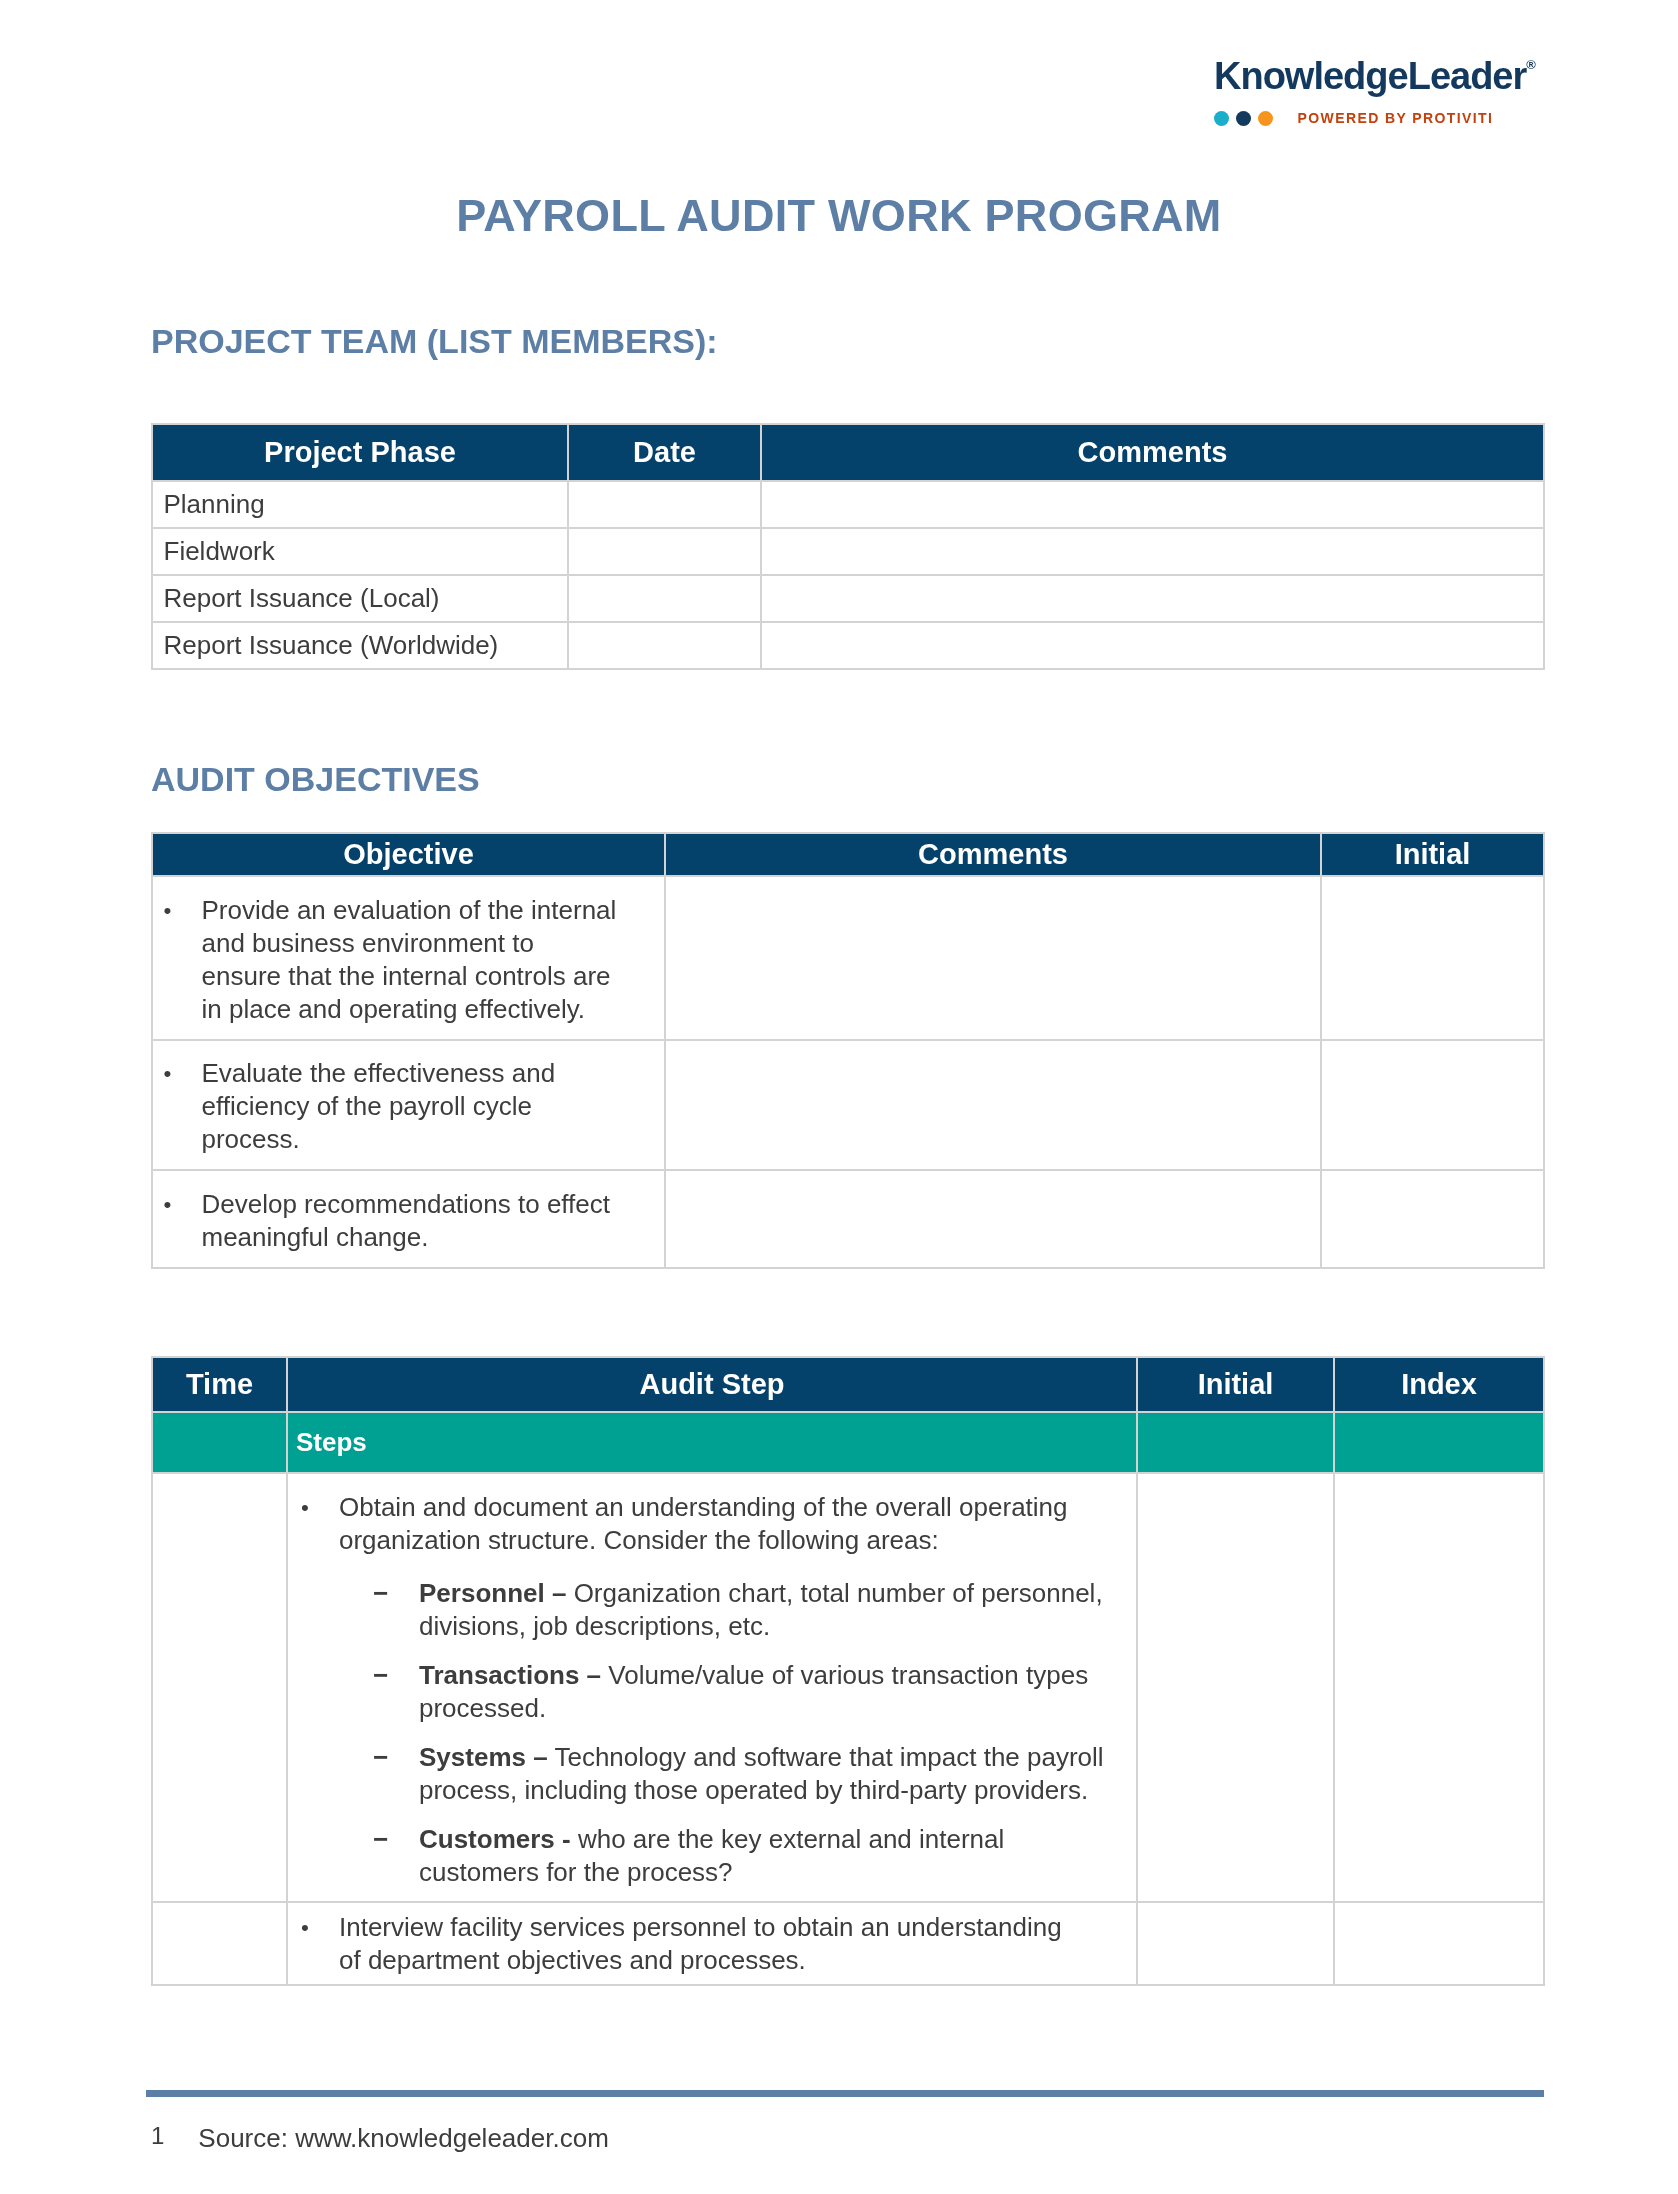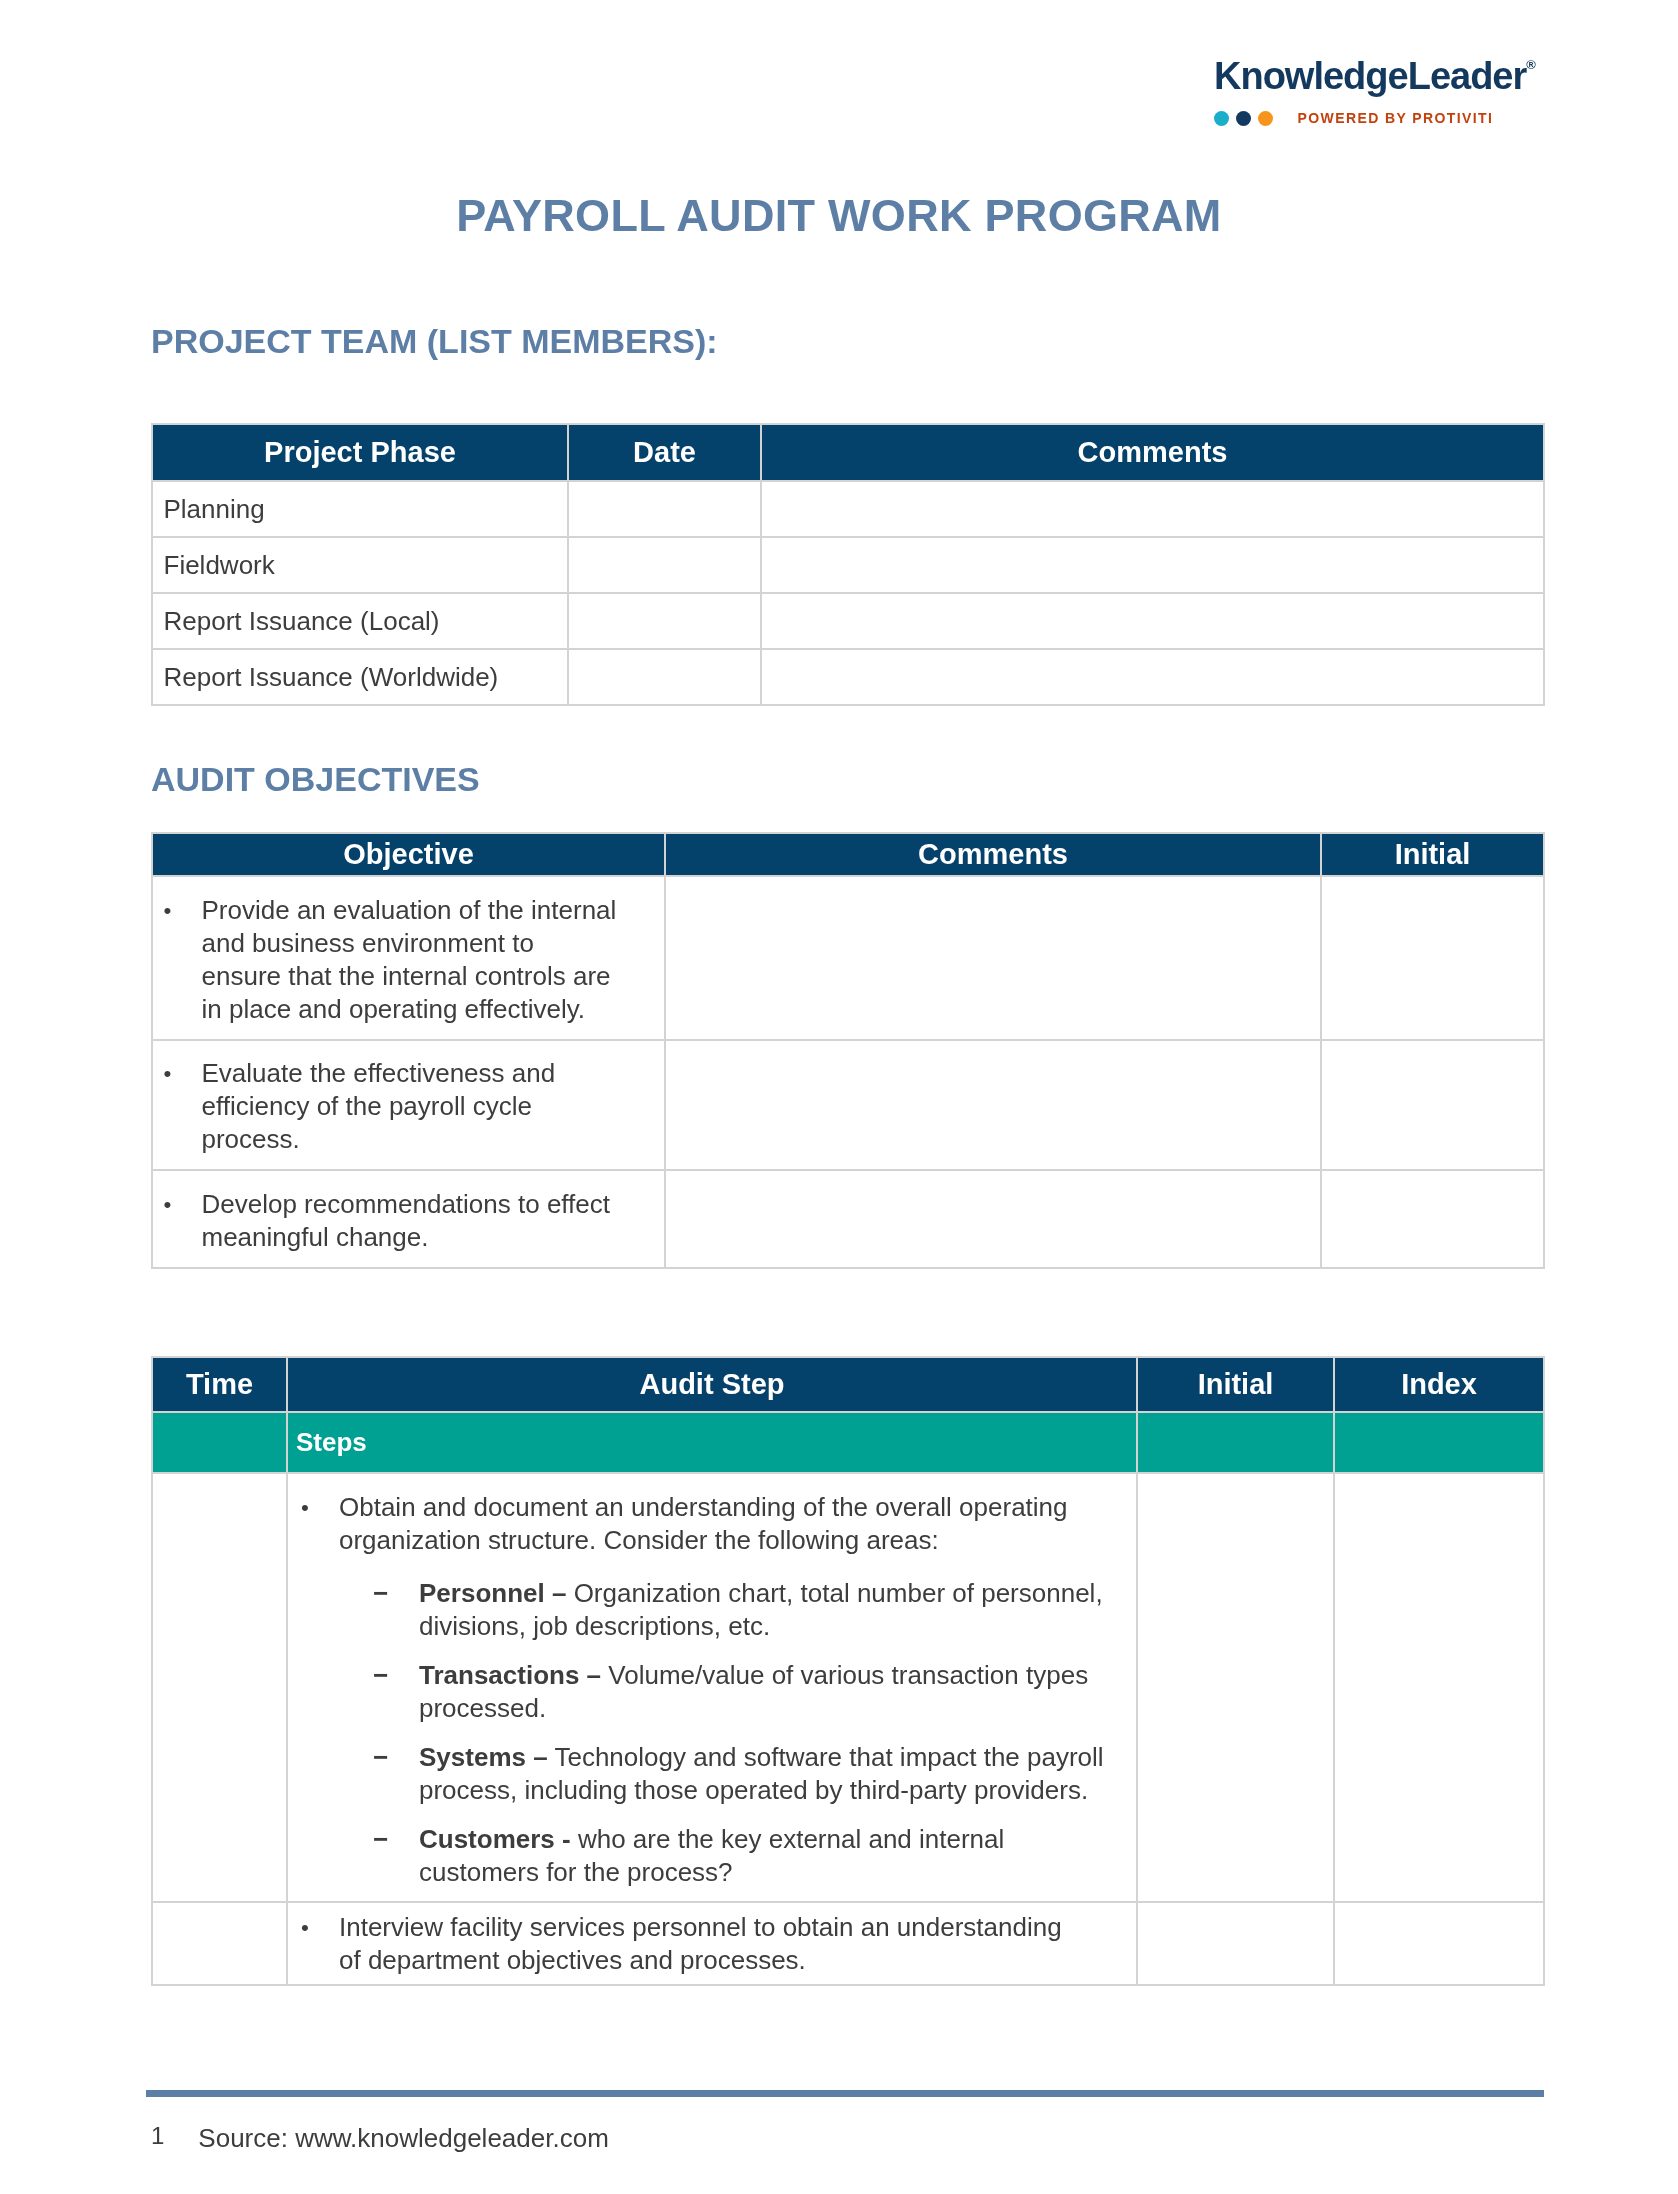--- a/index.html
+++ b/index.html
@@ -46,21 +46,21 @@
   table { border-collapse:collapse; table-layout:fixed; position:absolute; left:151px; background:#fff; }
   th, td { border:2.6px solid #d3d3d3; vertical-align:middle; }
   th {
     background:#05426b; color:#ffffff; font-weight:bold;
     font-size:29px; text-align:center; padding:0 6.6px;
   }
   td { font-size:26px; line-height:33px; color:#3d3d3d; }
 
   .tbl-project-team { top:395px; width:1392px;margin-top:28px; }
   .tbl-project-team th { height:57px; }
-  .tbl-project-team td { height:56px; padding-left:10.5px; white-space:nowrap; }
+  .tbl-project-team td { height:47px; padding-left:10.5px; white-space:nowrap; }
 
   .tbl-objectives { top:832px; width:1392px; }
   .tbl-objectives th { height:43px; }
   .tbl-objectives td { vertical-align:top; padding:16.5px 13px 13px 10.5px; }
   .tbl-objectives tr.r1 td { height:159px; }
   .tbl-objectives tr.r2 td { height:125px; }
   .tbl-objectives tr.r3 td { height:91px; }
 
   .tbl-steps { top:1356px; width:1392px; }
   .tbl-steps th { height:55px; }

